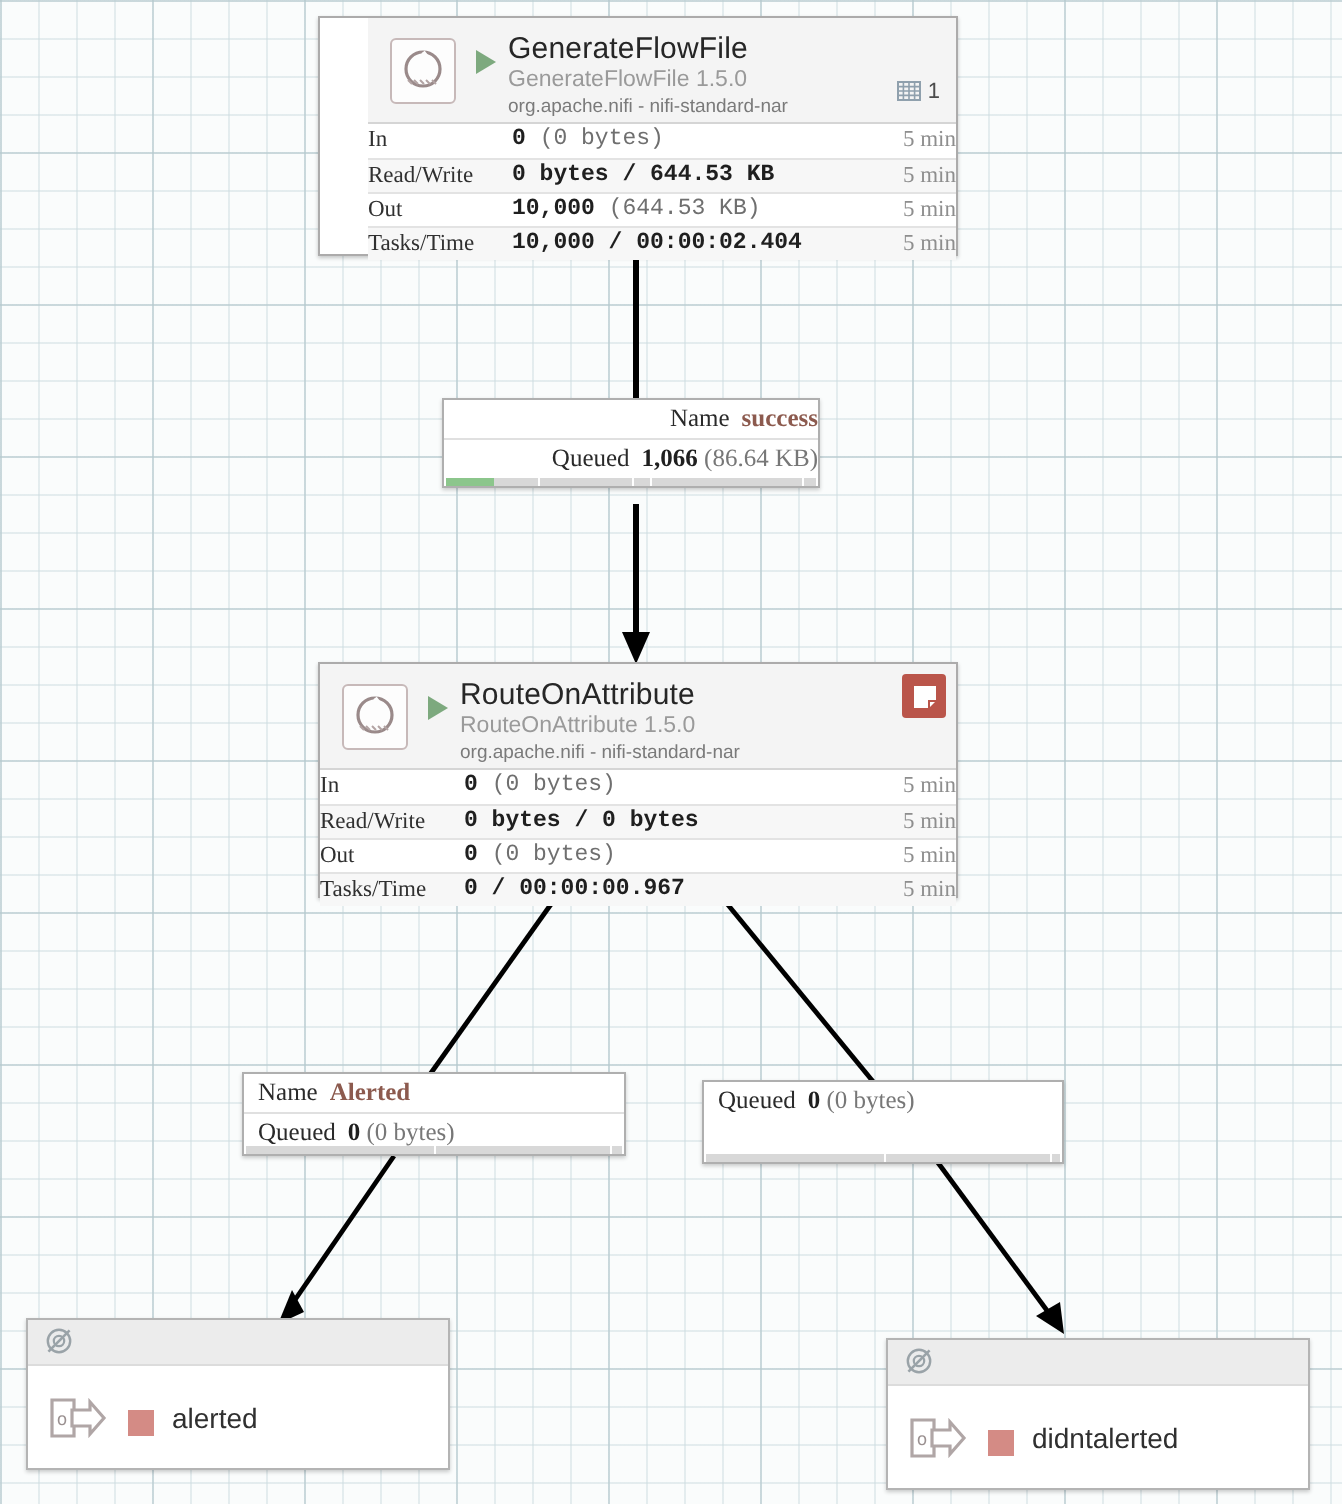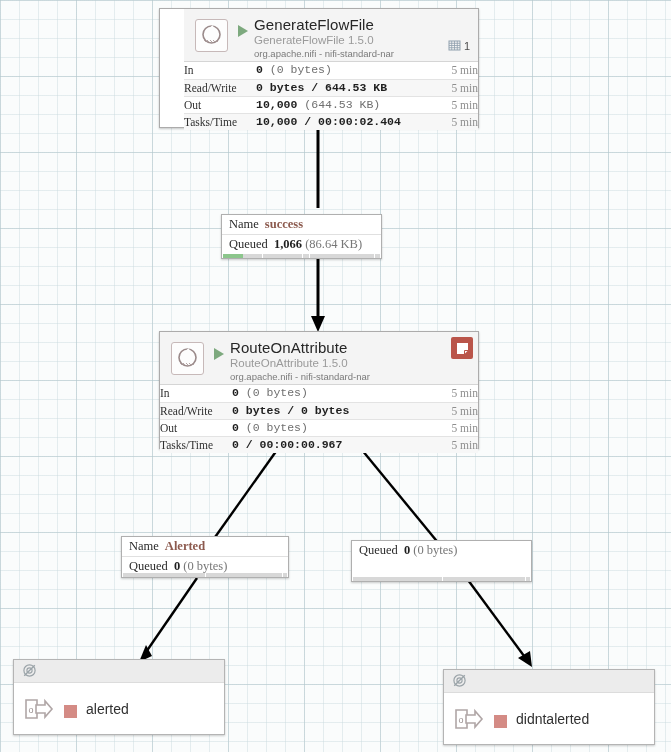--- a/index.html
+++ b/index.html
@@ -290,21 +290,21 @@
       </tr>
       <tr>
         <td class="st-label">Tasks/Time</td>
         <td class="st-value"><b>10,000 / 00:00:02.404</b> <span></span></td>
         <td class="st-time">5 min</td>
       </tr>
     </tbody>
       </table>
   </div>
 
-  <div class="connection" style="left:221px; top:214px; width:161px; height:45px;">
+  <div class="connection" style="left:221px; top:199px; width:189px; height:45px;text-align:right;">
     <div class="conn-row top">
       <span class="conn-key">Name</span><span class="conn-name">success</span>
     </div>
     <div class="conn-row">
       <span class="conn-key">Queued</span><span class="conn-qv">1,066</span> <span class="conn-qs">(86.64 KB)</span>
     </div>
     <div class="conn-bar">
       <div class="fill" style="width:13%"></div>
       <div class="tick" style="left:25%"></div>
       <div class="tick" style="left:50%"></div>
@@ -352,21 +352,21 @@
       </tr>
       <tr>
         <td class="st-label">Tasks/Time</td>
         <td class="st-value"><b>0 / 00:00:00.967</b> <span></span></td>
         <td class="st-time">5 min</td>
       </tr>
     </tbody>
       </table>
   </div>
 
-  <div class="connection" style="left:121px; top:536px; width:168px; height:42px;">
+  <div class="connection" style="left:121px; top:536px; width:192px; height:42px;">
     <div class="conn-row top">
       <span class="conn-key">Name</span><span class="conn-name">Alerted</span>
     </div>
     <div class="conn-row">
       <span class="conn-key">Queued</span><span class="conn-qv">0</span> <span class="conn-qs">(0 bytes)</span>
     </div>
     <div class="conn-bar">
       <div class="fill" style="width:0%"></div>
       <div class="tick" style="left:50%"></div>
       <div class="tick" style="left:97%"></div>

